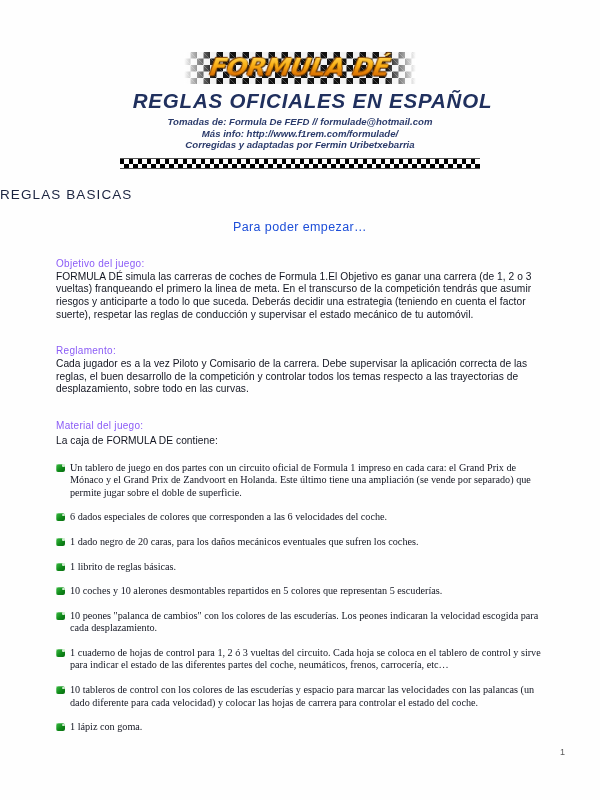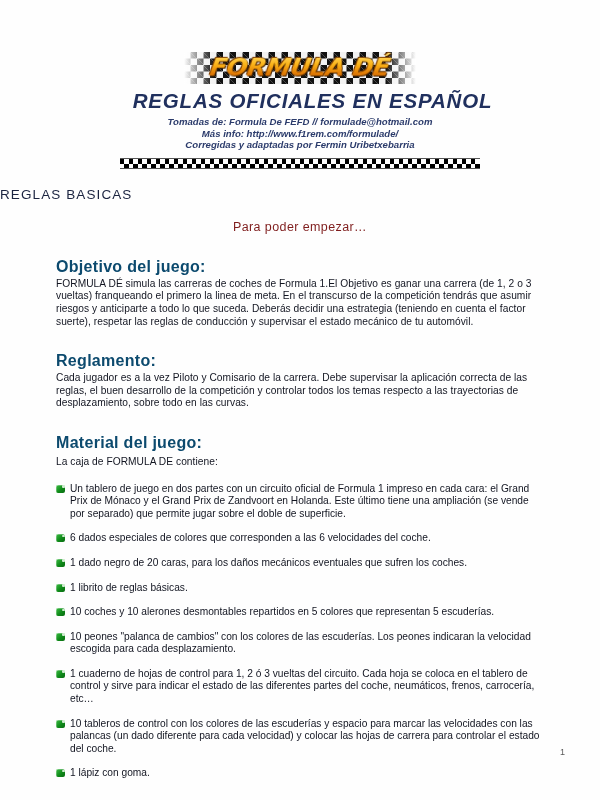--- a/index.html
+++ b/index.html
@@ -107,35 +107,35 @@
   .section-title {
     text-align: left;
     color: #1b2440;
     font-size: 13.5px;
     letter-spacing: 1.1px;
     margin: 18px 0 0 0;
     font-weight: normal;
   }
   .section-sub {
     text-align: center;
-    color: #7f1d1d;
+    color: #1d4ed8;
     font-size: 12.5px;
     margin: 18px 0 0 0;
     letter-spacing: 0.4px;
     font-weight: normal;
   }
 
   .content {
     padding: 0 54px 0 56px;
   }
   .heading {
-    color: #0c4a6e;
-    font-size: 16px;
+    color: #8b5cf6;
+    font-size: 10px;
     margin: 24px 0 2px 0;
-    font-weight: bold;
+    font-weight: normal;
     letter-spacing: 0.3px;
   }
   .para {
     font-size: 10.2px;
     line-height: 12.6px;
     color: #121521;
     margin: 0;
     letter-spacing: 0.05px;
   }
   .intro {
@@ -149,20 +149,21 @@
     padding: 0;
     list-style: none;
   }
   .bullet {
     position: relative;
     padding-left: 14px;
     font-size: 10.2px;
     line-height: 12.6px;
     color: #121521;
     margin-bottom: 12px;
+    font-family: Liberation Serif, serif;
   }
   .bullet-icon {
     position: absolute;
     left: 0;
     top: 2px;
     width: 9px;
     height: 8px;
     display: block;
     border-radius: 2px 3px 2px 2px;
     background: linear-gradient(135deg, #3fbf47 0%, #0f8a19 55%, #0a6b12 100%);

